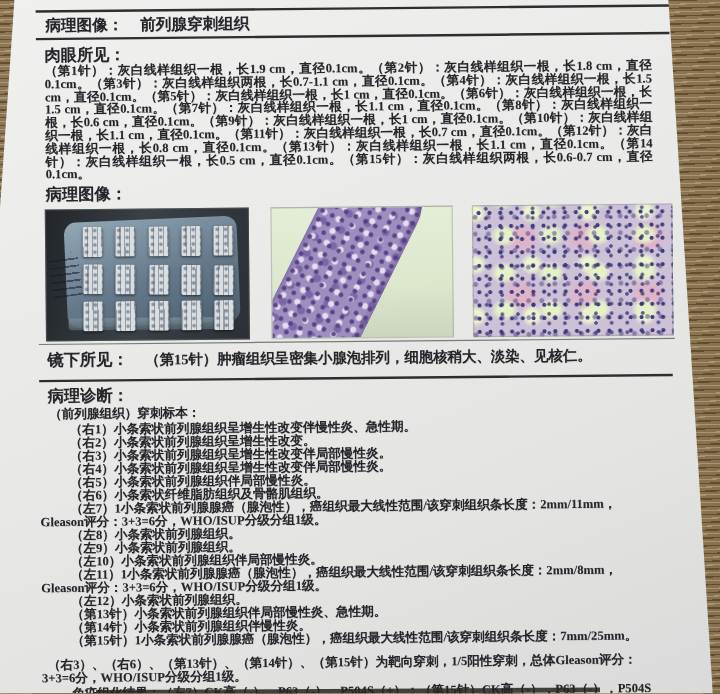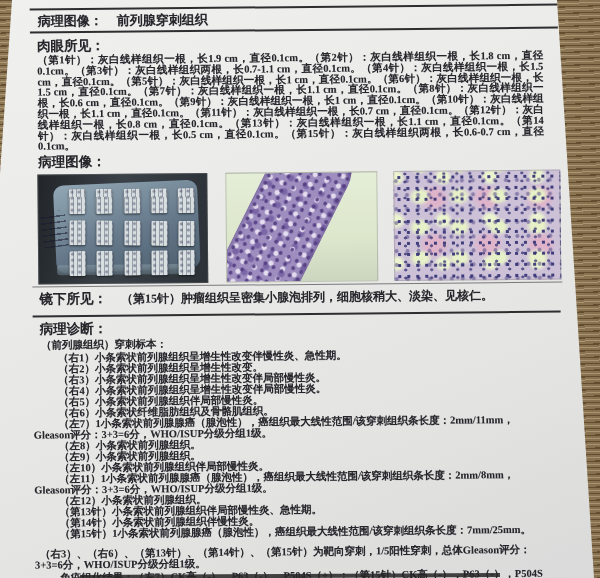--- a/index.html
+++ b/index.html
@@ -80,21 +80,21 @@
     background-image:
       radial-gradient(circle,rgba(56,54,118,.95) 1.4px,rgba(0,0,0,0) 2px),
       radial-gradient(circle,rgba(56,54,118,.8) 1.2px,rgba(0,0,0,0) 1.8px),
       radial-gradient(circle,rgba(92,82,142,.6) 1.6px,rgba(0,0,0,0) 2.4px),
       radial-gradient(ellipse,#e7f1c7 6px,rgba(231,241,199,0) 12px),
       radial-gradient(ellipse,#ecf4cf 5px,rgba(236,244,207,0) 10px),
       radial-gradient(ellipse,rgba(226,178,200,.85) 8px,rgba(226,178,200,0) 16px);
     background-size:9px 11px,13px 8px,11px 14px,39px 31px,47px 43px,53px 47px;
     background-position:0 0,4px 6px,7px 2px,6px 9px,25px 27px,13px 3px;}
   .micro-row{margin:5px 0 0 37px;font-size:12px;line-height:15px;font-weight:600;width:510px;}
-  .micro-row .lbl{font-size:13.5px;font-weight:700;margin-right:14px;font-family:Liberation Mono, monospace;}
+  .micro-row .lbl{font-size:13.5px;font-weight:700;margin-right:14px;}
   .diag-title{margin-top:4px;}
   .diag-intro{margin:3px 0 0 38px;font-size:10.5px;line-height:12px;font-weight:600;}
   .diag-list{margin:1px 0 0 30px;width:516px;}
   .diag-item{font-size:10.5px;line-height:11px;font-weight:600;text-indent:25px;}
   .diag-summary{margin:9px 0 0 30px;width:516px;font-size:10.5px;line-height:11px;font-weight:600;text-indent:5px;}
   .diag-ihc{margin:2px 0 0 30px;width:516px;font-size:10.5px;line-height:11.5px;font-weight:600;text-indent:25px;}
   .bottom-band{position:absolute;left:80px;top:574px;width:420px;height:4px;background:#242426;opacity:.85;transform:rotate(-0.3deg);}
 </style>
 </head>
 <body>

